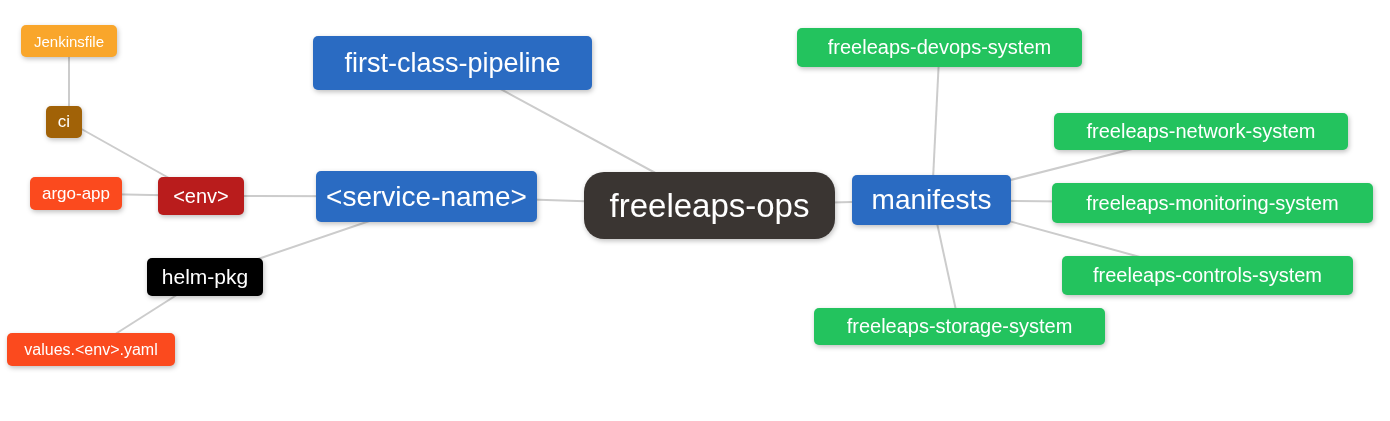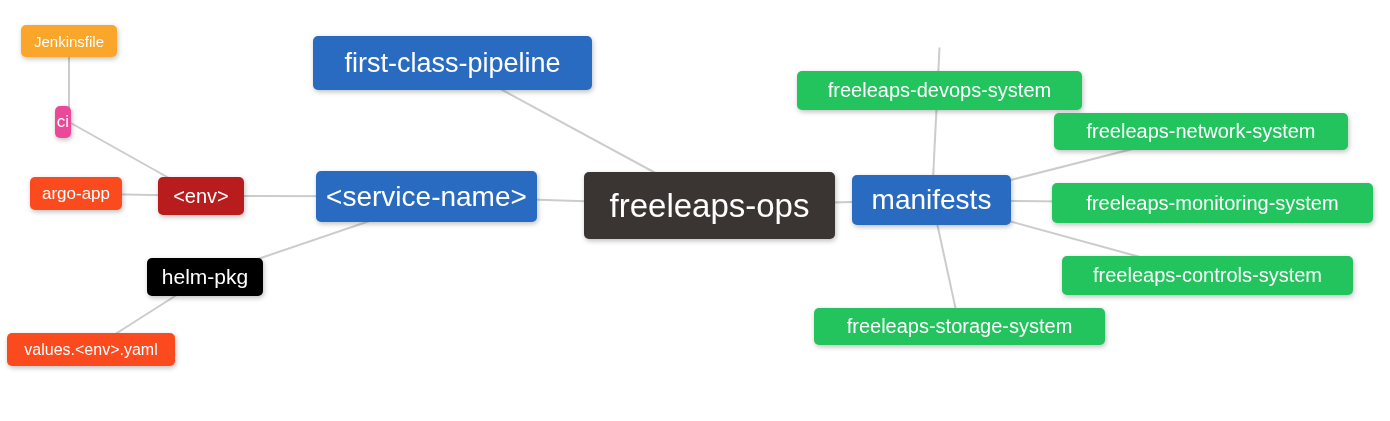--- a/index.html
+++ b/index.html
@@ -53,48 +53,48 @@
       <line x1="932" y1="200" x2="939.5" y2="47.5" stroke="#cccccc" stroke-width="2"></line>
       <line x1="932" y1="200" x2="1201" y2="131.5" stroke="#cccccc" stroke-width="2"></line>
       <line x1="932" y1="200" x2="1212.5" y2="203" stroke="#cccccc" stroke-width="2"></line>
       <line x1="932" y1="200" x2="1207.5" y2="275.5" stroke="#cccccc" stroke-width="2"></line>
       <line x1="932" y1="200" x2="959.5" y2="326.5" stroke="#cccccc" stroke-width="2"></line>
     </svg>
   <div id="nodes">
       <div class="node" style="left: 21px; top: 25px; width: 96px; height: 32px; font-size: 15px; background: rgb(249, 166, 43); color: rgb(255, 255, 255);">
         <span>Jenkinsfile</span>
       </div>
-      <div class="node" style="left: 55px; top: 106px; width: 16px; height: 32px; font-size: 17px; background: #ec4899; color: rgb(255, 255, 255);">
+      <div class="node" style="left: 46px; top: 106px; width: 36px; height: 32px; font-size: 17px; background: #a16207; color: rgb(255, 255, 255);">
         <span>ci</span>
       </div>
       <div class="node" style="left: 30px; top: 177px; width: 92px; height: 33px; font-size: 17px; background: rgb(251, 74, 30); color: rgb(255, 255, 255);">
         <span>argo-app</span>
       </div>
       <div class="node" style="left: 158px; top: 177px; width: 86px; height: 38px; font-size: 20px; background: #b91c1c; color: rgb(255, 255, 255);">
         <span>&lt;env&gt;</span>
       </div>
       <div class="node" style="left: 147px; top: 258px; width: 116px; height: 38px; font-size: 21px; background: #000000; color: rgb(255, 255, 255);">
         <span>helm-pkg</span>
       </div>
       <div class="node" style="left: 7px; top: 333px; width: 168px; height: 33px; font-size: 16px; background: rgb(251, 74, 30); color: rgb(255, 255, 255);">
         <span>values.&lt;env&gt;.yaml</span>
       </div>
       <div class="node" style="left: 313px; top: 36px; width: 279px; height: 54px; font-size: 27px; background: rgb(42, 107, 194); color: rgb(255, 255, 255);">
         <span>first-class-pipeline</span>
       </div>
       <div class="node" style="left: 316px; top: 171px; width: 221px; height: 51px; font-size: 28px; background: rgb(42, 107, 194); color: rgb(255, 255, 255);">
         <span>&lt;service-name&gt;</span>
       </div>
-      <div class="node" style="left: 584px; top: 172px; width: 251px; height: 67px; font-size: 33px; background: rgb(58, 53, 50); color: rgb(255, 255, 255);">
+      <div class="node" style="left: 584px; top: 172px; width: 251px; height: 67px; font-size: 33px; background: rgb(58, 53, 50); color: rgb(255, 255, 255); border-radius: 20px;">
         <span>freeleaps-ops</span>
       </div>
       <div class="node" style="left: 852px; top: 175px; width: 159px; height: 50px; font-size: 28px; background: rgb(42, 107, 194); color: rgb(255, 255, 255);">
         <span>manifests</span>
       </div>
-      <div class="node" style="left: 797px; top: 28px; width: 285px; height: 39px; font-size: 20px; background: rgb(35, 195, 94); color: rgb(255, 255, 255); margin-top: 43px;">
+      <div class="node" style="left: 797px; top: 28px; width: 285px; height: 39px; font-size: 20px; background: rgb(35, 195, 94); color: rgb(255, 255, 255);">
         <span>freeleaps-devops-system</span>
       </div>
       <div class="node" style="left: 1054px; top: 113px; width: 294px; height: 37px; font-size: 20px; background: rgb(35, 195, 94); color: rgb(255, 255, 255);">
         <span>freeleaps-network-system</span>
       </div>
       <div class="node" style="left: 1052px; top: 183px; width: 321px; height: 40px; font-size: 20px; background: rgb(35, 195, 94); color: rgb(255, 255, 255);">
         <span>freeleaps-monitoring-system</span>
       </div>
       <div class="node" style="left: 1062px; top: 256px; width: 291px; height: 39px; font-size: 20px; background: rgb(35, 195, 94); color: rgb(255, 255, 255);">
         <span>freeleaps-controls-system</span>

